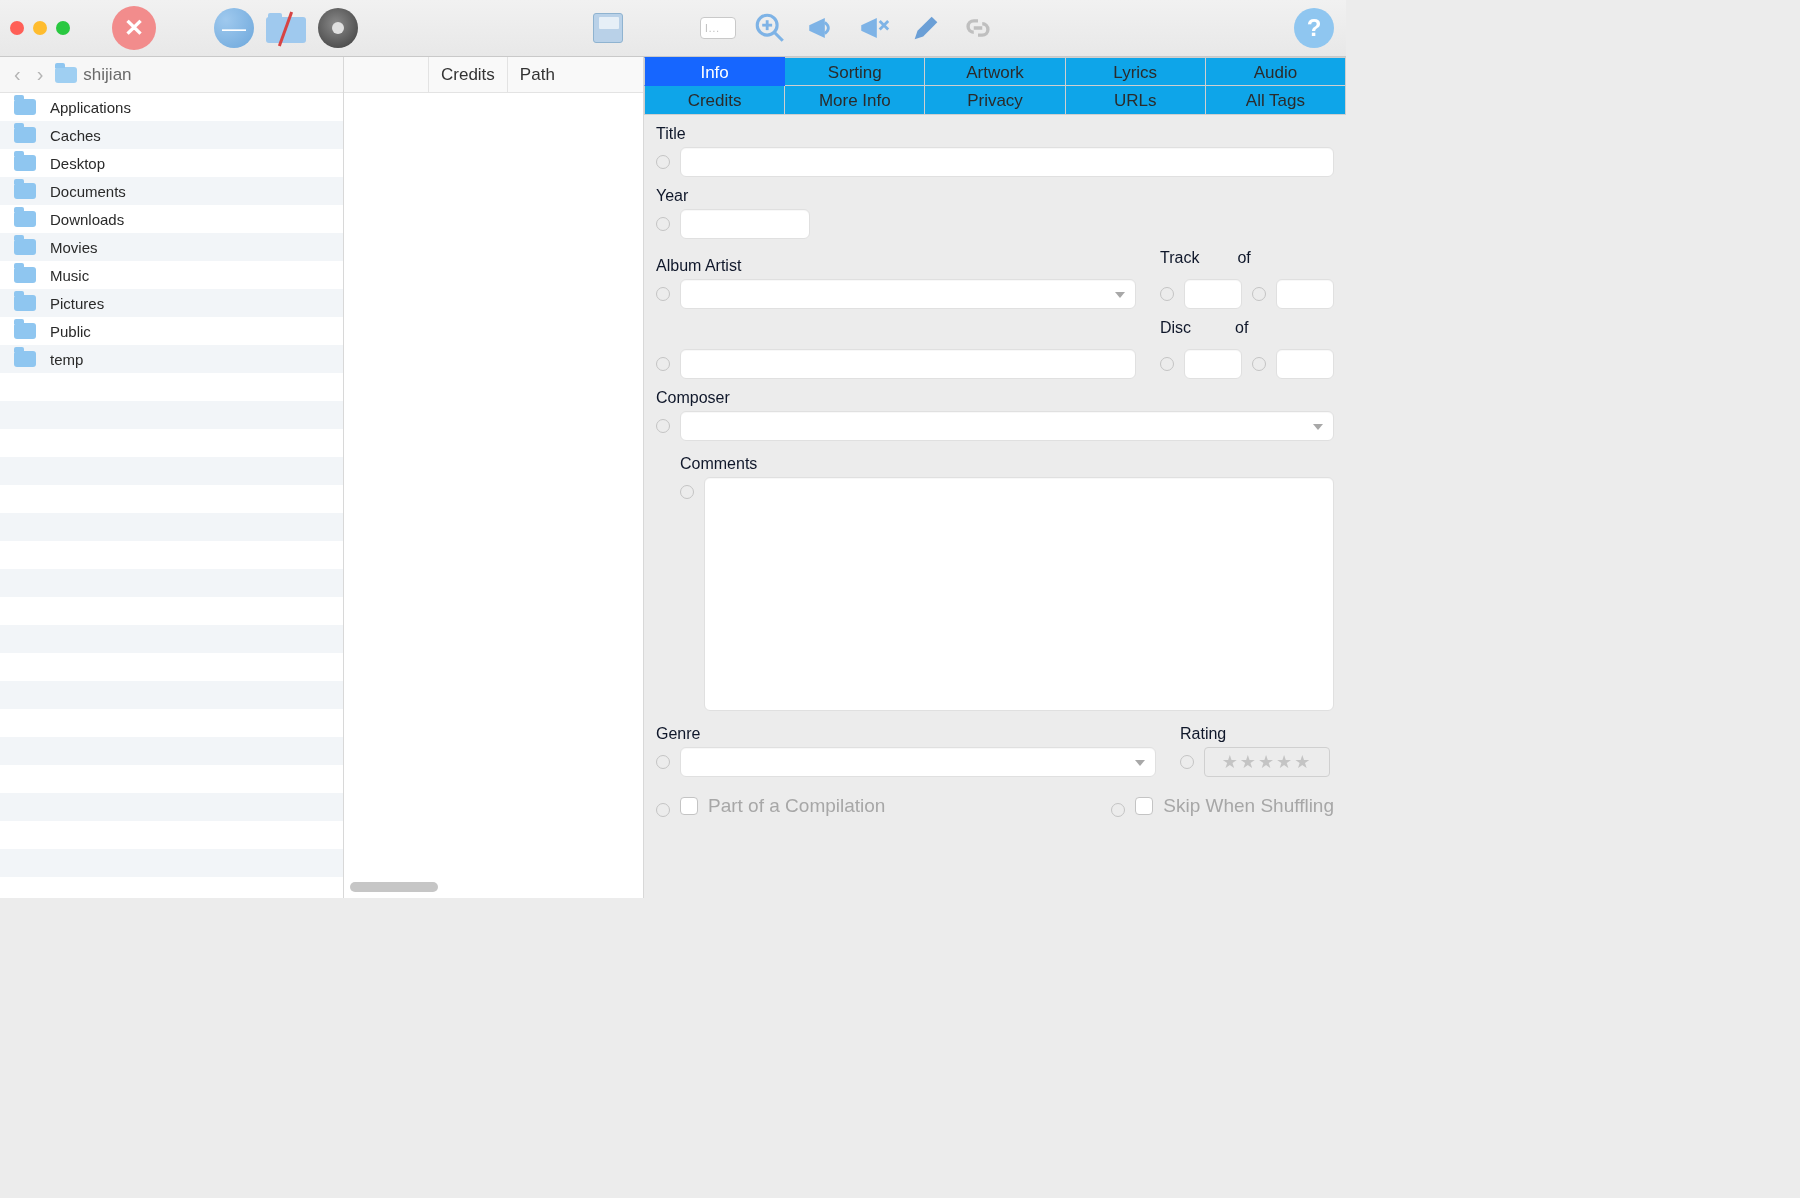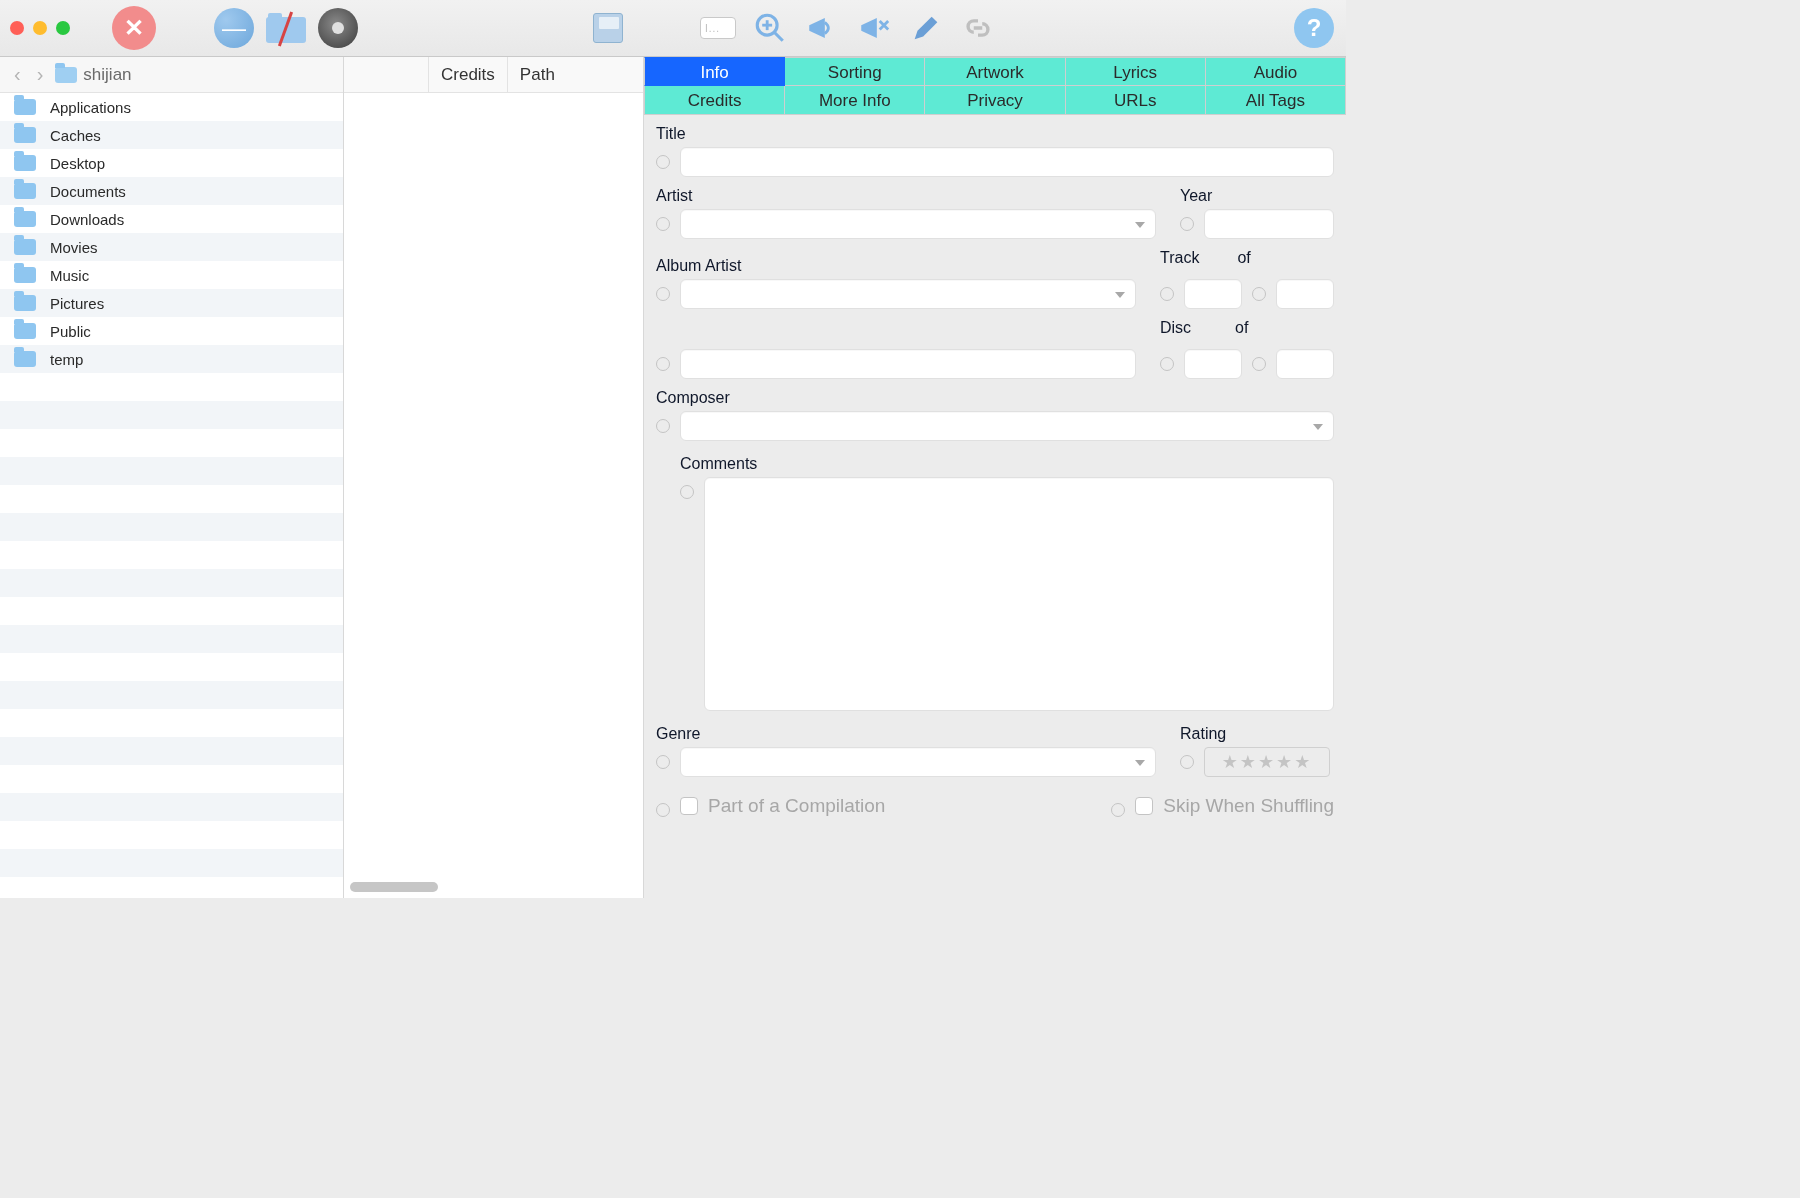--- a/index.html
+++ b/index.html
@@ -42,21 +42,21 @@
 .path-folder { display:flex; align-items:center; gap:6px;}
 .path-folder .label{ font-size:17px; color:#6a6a6a;}
 .middle-pane { width: 300px; background:#fff; border-right:1px solid #d8d8d8; display:flex; flex-direction:column;}
 .mid-header { height:36px; display:flex; border-bottom:1px solid #e3e3e3; background:#f9f9f9;}
 .mid-header .col { padding:0 12px; display:flex; align-items:center; border-left:1px solid #e3e3e3; color:#333;}
 .mid-header .col:first-child{border-left:none; flex:0 0 84px;}
 .mid-body { flex:1; background:#fff; position:relative;}
 .mid-scroll { position:absolute; bottom:6px; left:6px; width:88px; height:10px; background:#c6c6c6; border-radius:5px;}
 .right-pane { flex:1; background:#ececec; display:flex; flex-direction:column; overflow:hidden;}
 .tab-row { display:flex;}
-.tab-row .tab { flex:1; text-align:center; height:29px; line-height:29px; background:#5eead4; border:1px solid #cfcfcf; border-left:none; font-size:17px;}
+.tab-row .tab { flex:1; text-align:center; height:29px; line-height:29px; background:#0ea5e9; border:1px solid #cfcfcf; border-left:none; font-size:17px;}
 .tab-row .tab:first-child{border-left:1px solid #cfcfcf;}
 .tab.active{ background:#1666ff; color:#fff; border-color:#1666ff;}
 .tab-row.second .tab{ border-top:none;}
 .form-area { flex:1; overflow:auto; padding: 10px 12px 18px 12px;}
 .field-row { display:flex; align-items:flex-start; gap:10px; margin-top:8px;}
 .indicator { width:14px; height:14px; border-radius:50%; border:1.5px solid #c4c4c4; margin-top:8px; flex:0 0 14px;}
 .field-col { flex:1; display:flex; flex-direction:column;}
 .field-label { font-size:16px; color:#0f172a; margin-bottom:4px;}
 .input, .combo, .texta, .smallin {
   background:#fff; border:1px solid #e0e0e0; border-radius:6px; height:30px; width:100%;
@@ -255,27 +255,20 @@
 
       <div class="field-col">
         <div class="field-label">Title</div>
         <div class="field-row" style="margin-top:0;">
           <div class="indicator"></div>
           <div class="input"></div>
         </div>
       </div>
 
       <div class="double-row" style="margin-top:10px;">
-        <div class="left-group">
-          <div class="field-label">Artist</div>
-          <div class="field-row" style="margin-top:0;">
-            <div class="indicator"></div>
-            <div class="combo"></div>
-          </div>
-        </div>
         <div class="right-group">
           <div class="field-label">Year</div>
           <div class="field-row" style="margin-top:0;">
             <div class="indicator"></div>
             <div class="input"></div>
           </div>
         </div>
       </div>
 
       <div class="double-row track-row" style="margin-top:10px;">

